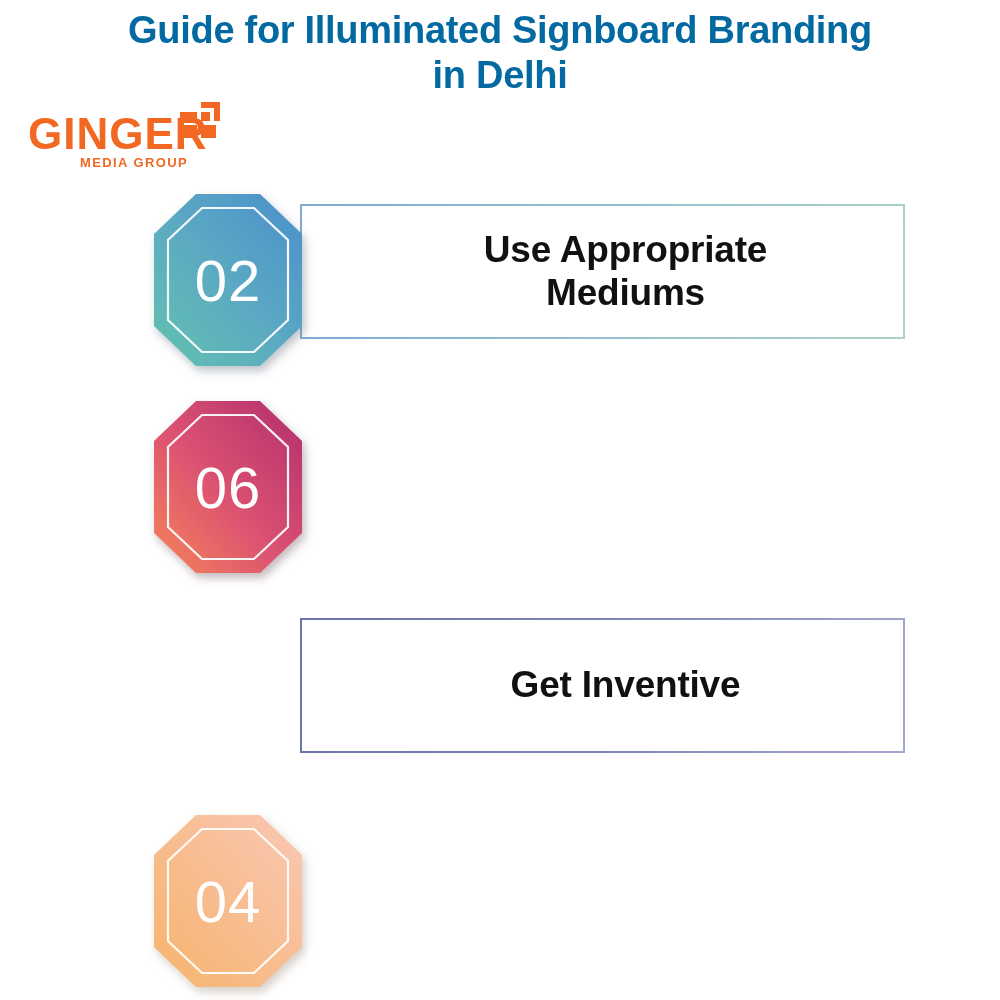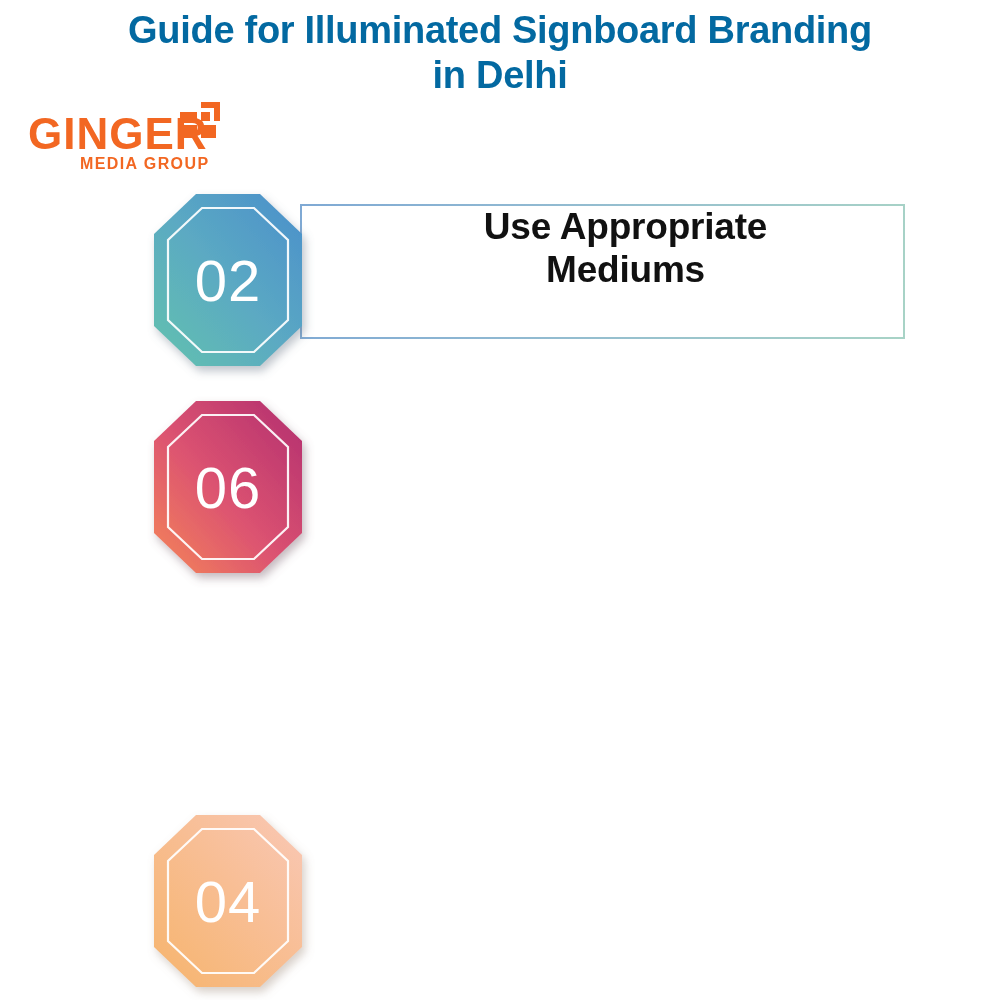--- a/index.html
+++ b/index.html
@@ -51,21 +51,21 @@
     letter-spacing: 1px;
     color: #F26722;
     line-height: 1;
   }
   .logo-sub {
     position: absolute;
     left: 52px;
     top: 56px;
     font-family: "Liberation Sans", sans-serif;
     font-weight: 700;
-    font-size: 16px;
+    font-size: 13px;
     letter-spacing: 1.4px;
     color: #F26722;
     line-height: 1;
   }
   .logo-mark {
     position: absolute;
     left: 150px;
     top: 0px;
     width: 46px;
     height: 46px;
@@ -120,21 +120,21 @@
     position: absolute;
     left: 300px;
     top: 14px;
     right: 95px;
     height: 135px;
     background: #ffffff;
     border: 2px solid #cccccc;
     box-sizing: border-box;
     z-index: 1;
     display: flex;
-    align-items: flex-start;
+    align-items: center;
     justify-content: center;
   }
   .step-label {
     font-family: "Liberation Sans", sans-serif;
     font-weight: 700;
     font-size: 37px;
     line-height: 1.16;
     color: #111111;
     text-align: center;
     padding: 0 10px 0 56px;
@@ -202,20 +202,23 @@
           </filter>
         </defs>
         <polygon filter="url(#sh2)" points="68,4 132,4 174,44 174,136 132,176 68,176 26,136 26,44" fill="url(#g2)"></polygon>
         <polygon points="74,18 126,18 160,50 160,130 126,162 74,162 40,130 40,50" fill="none" stroke="#ffffff" stroke-width="2.2" opacity="0.92"></polygon>
       </svg>
       <div class="step-number">06</div>
     </div>
   </div>
 
   <div class="step">
+    <div class="step-panel" style="border-image: linear-gradient(100deg,#6B72AC 0%, #7D84B8 50%, #A3A8CE 100%) 1;">
+      <div class="step-label">Get Inventive</div>
+    </div>
   </div>
 
   <div class="step">
     <div class="step-badge">
       <svg viewBox="0 0 200 180" aria-hidden="true">
         <defs>
           <linearGradient id="g4" x1="0" y1="1" x2="1" y2="0">
             <stop offset="0%" stop-color="#F6B46C"></stop>
             <stop offset="55%" stop-color="#F8BE94"></stop>
             <stop offset="100%" stop-color="#F9C8B6"></stop>

